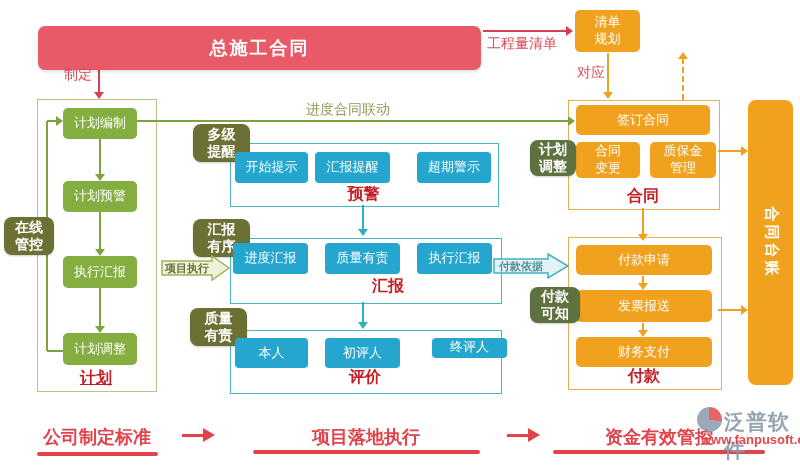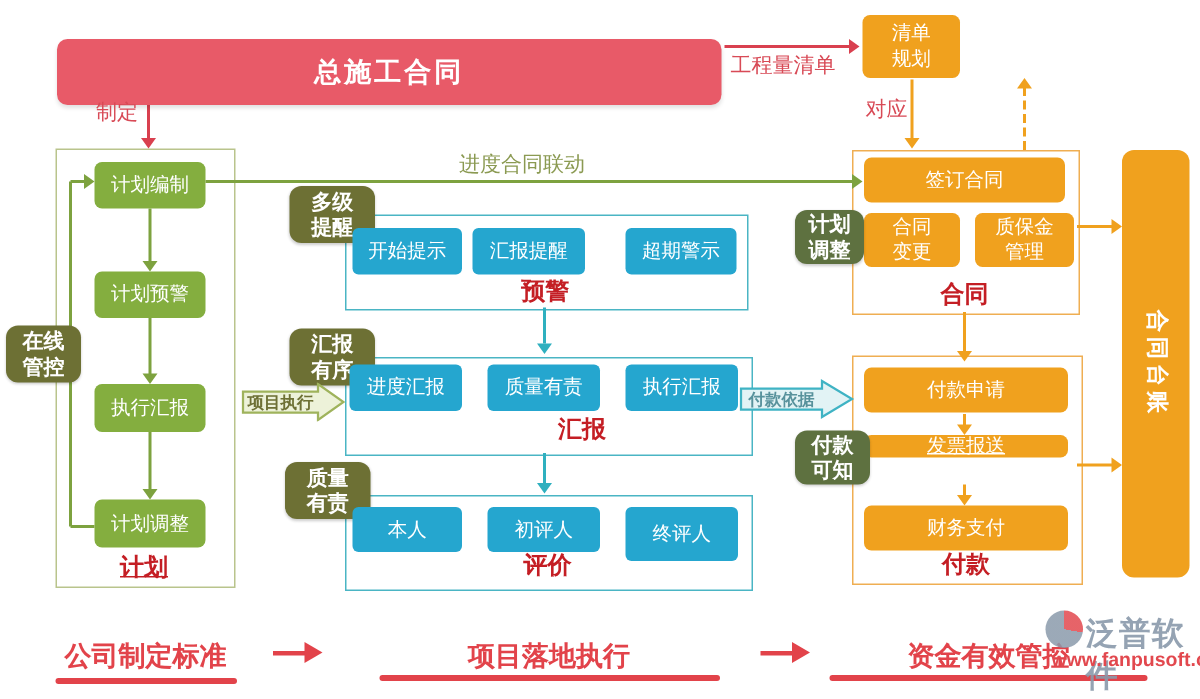--- a/index.html
+++ b/index.html
@@ -166,21 +166,21 @@
     <span>执行汇报</span>
   </div>
   <div class="seclabel" style="left:230px;top:276px;width:316px;">汇报</div>
 
   <div class="node node-blue" style="left:235px;top:338px;width:73px;height:30px;">
     <span>本人</span>
   </div>
   <div class="node node-blue" style="left:325px;top:338px;width:75px;height:30px;">
     <span>初评人</span>
   </div>
-  <div class="node node-blue" style="left:417px;top:338px;width:75px;height:36px;">
+  <div class="node node-blue" style="left:432px;top:338px;width:75px;height:20px;font-family:Liberation Mono, monospace;">
     <span>终评人</span>
   </div>
   <div class="seclabel" style="left:230px;top:367px;width:270px;">评价</div>
 
   <svg class="abs" style="left:160px;top:255px;" width="70" height="26">
     <polygon points="2,6 52,6 52,1 69,13 52,25 52,20 2,20" style="fill:var(--exec_fill);stroke:var(--exec_stroke);stroke-width:1.5;"></polygon>
     <text x="27" y="17" text-anchor="middle" font-size="11" style="fill:var(--olive_tag);">项目执行</text>
   </svg>
   <svg class="abs" style="left:492px;top:252px;" width="78" height="28">
     <polygon points="2,7 56,7 56,2 76,14 56,26 56,21 2,21" style="fill:var(--basis_fill);stroke:var(--basis_stroke);stroke-width:1.5;"></polygon>
@@ -197,21 +197,21 @@
     <span>质保金管理</span>
   </div>
   <div class="seclabel" style="left:568px;top:186px;width:150px;">合同</div>
   <div class="tag tag-dkgreen wrap2" style="left:530px;top:140px;width:46px;height:36px;">
     <span>计划调整</span>
   </div>
 
   <div class="node node-orange" style="left:576px;top:245px;width:136px;height:30px;">
     <span>付款申请</span>
   </div>
-  <div class="node node-orange" style="left:576px;top:290px;width:136px;height:15px;text-decoration:underline;">
+  <div class="node node-orange" style="left:576px;top:290px;width:136px;height:32px;">
     <span>发票报送</span>
   </div>
   <div class="node node-orange" style="left:576px;top:337px;width:136px;height:30px;">
     <span>财务支付</span>
   </div>
   <div class="seclabel" style="left:568px;top:366px;width:152px;">付款</div>
   <div class="tag tag-dkgreen wrap2" style="left:530px;top:287px;width:50px;height:36px;">
     <span>付款可知</span>
   </div>
 

